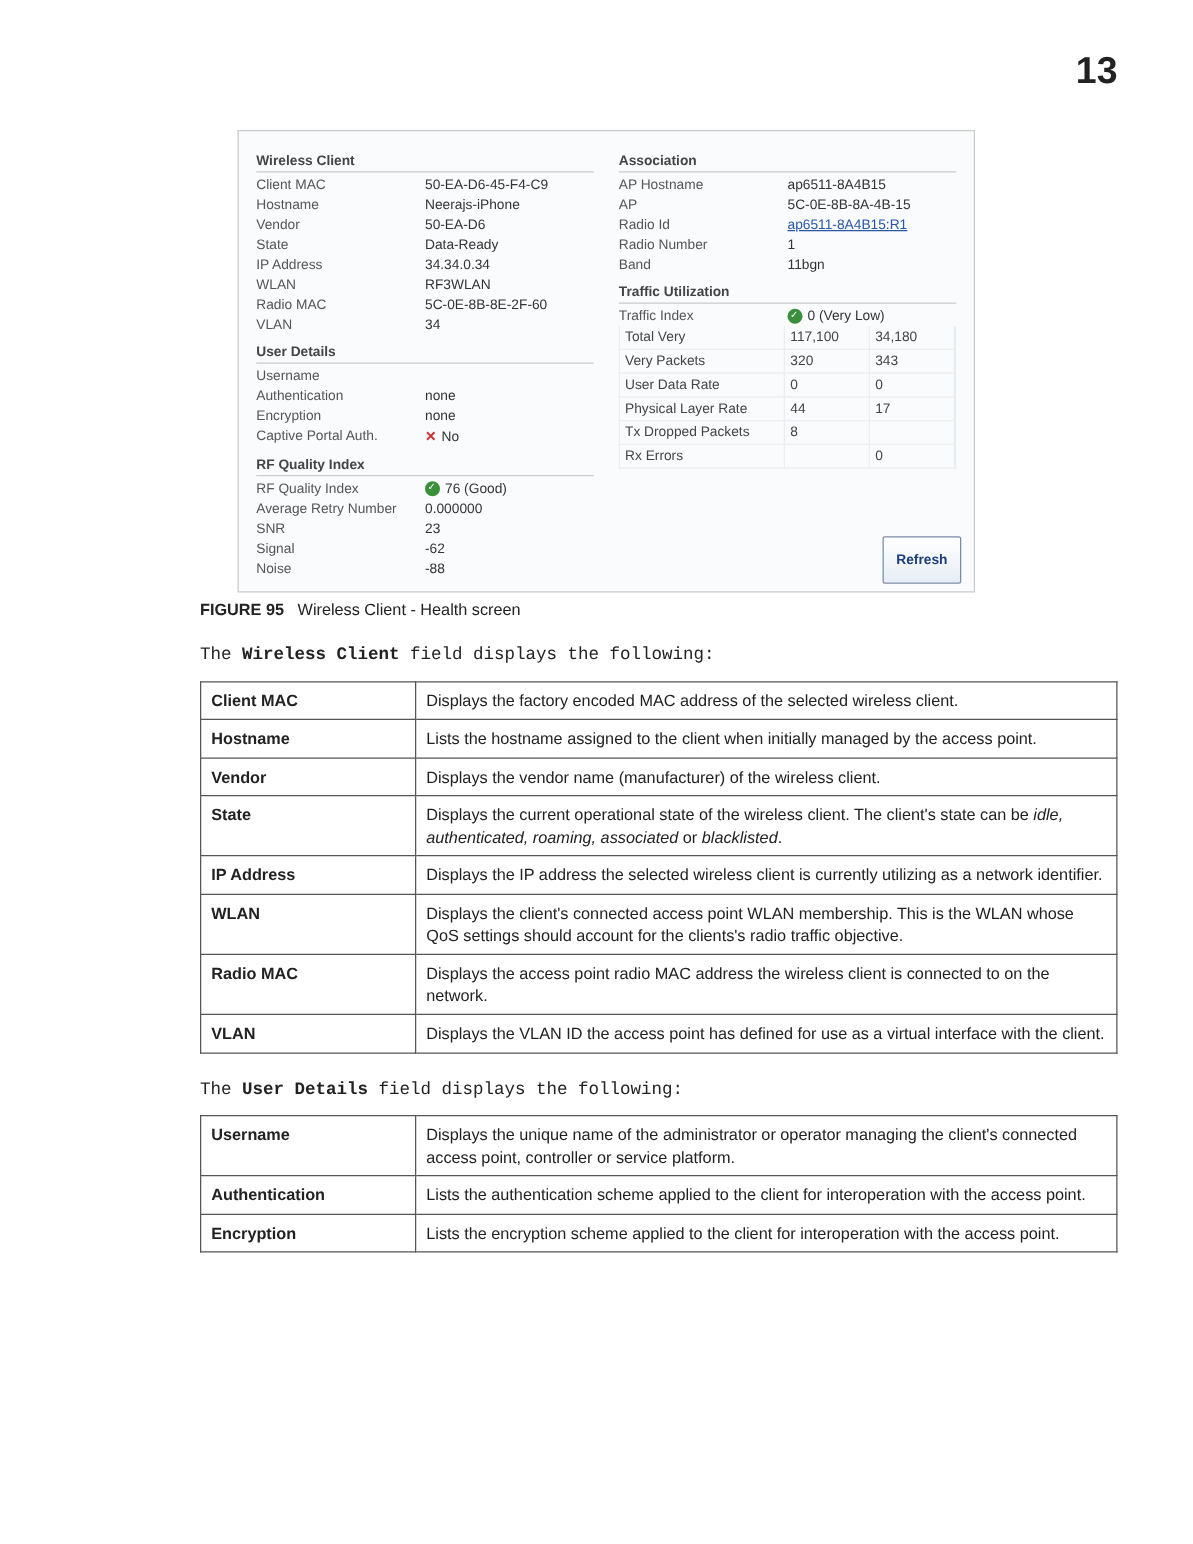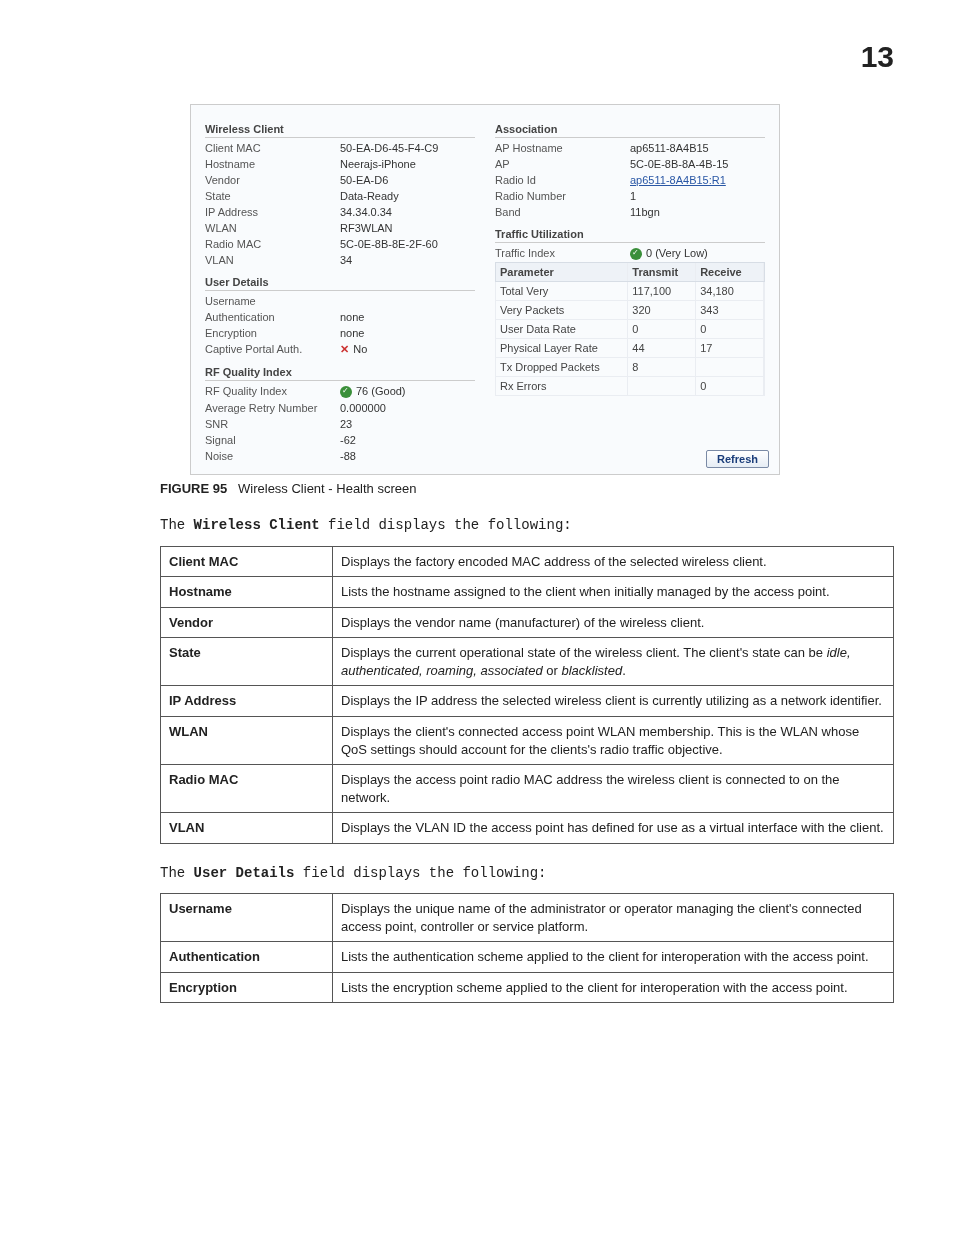--- a/index.html
+++ b/index.html
@@ -14,21 +14,21 @@
 .link { color: #2a57a5; text-decoration: underline; margin-top: 26px;}
 .thead, .trow { display: flex; font-size: 11px;}
 .thead { font-weight: bold; background: #eef2f7; border: 1px solid #d7dde5;}
 .thead div, .trow div { padding: 3px 4px; border-right: 1px solid #eaedf2;}
 .trow { border-bottom: 1px solid #eaedf2; border-left: 1px solid #eaedf2; border-right: 1px solid #eaedf2;}
 .c-p { flex: 0 0 46%;}
 .c-t, .c-r { flex: 1;}
 .badge { display: inline-block; width: 12px; height: 12px; border-radius: 50%; background: #3a8f3a; vertical-align: middle; margin-right: 4px; position: relative;}
 .badge::after{content:"✓"; color:#fff; font-size:8px; position:absolute; top:0; left:2px;}
 .xmark { color: #c33; font-weight: bold; margin-right: 4px;}
-.refresh { position: absolute; bottom: 6px; right: 10px; border: 1px solid #7a8aa5; background: linear-gradient(#fff,#e6edf5); padding: 2px 10px; font-size: 11px; font-weight: bold; color: #1a3d7a; border-radius: 2px;}
+.refresh { position: absolute; bottom: 6px; right: 10px; border: 1px solid #7a8aa5; background: linear-gradient(#fff,#e6edf5); padding: 12px 10px; font-size: 11px; font-weight: bold; color: #1a3d7a; border-radius: 2px;}
 .figcap { margin: 4px 0 20px 100px; font-size: 13px;}
 .figcap .fn { font-weight: bold;}
 .bodytxt { margin: 0 0 10px 100px; font-size: 14px; line-height: 1.4; font-family: Liberation Mono, monospace;}
 table.desc { border-collapse: collapse; width: calc(100% - 100px); margin: 0 0 20px 100px; font-size: 13px;}
 table.desc td { border: 1px solid #555; padding: 6px 8px; vertical-align: top; line-height: 1.35;}
 table.desc td:first-child { width: 155px; font-weight: bold;}
 .italic { font-style: italic;}
 </style>
 </head>
 <body>
@@ -138,25 +138,20 @@
           <div class="kv">
             <div class="k">Band</div>
             <div class="v"><span>11bgn</span></div>
           </div>
         </div>
    <div class="sect-title">Traffic Utilization</div>
    <div class="kv">
      <div class="k">Traffic Index</div>
      <div class="v"><span class="badge"></span><span>0 (Very Low)</span></div>
    </div>
-   <div class="thead">
-     <div class="c-p">Parameter</div>
-     <div class="c-t">Transmit</div>
-     <div class="c-r">Receive</div>
-   </div>
    <div id="tr">
           <div class="trow">
             <div class="c-p">Total Very</div>
             <div class="c-t">117,100</div>
             <div class="c-r">34,180</div>
           </div>
           <div class="trow">
             <div class="c-p">Very Packets</div>
             <div class="c-t">320</div>
             <div class="c-r">343</div>

